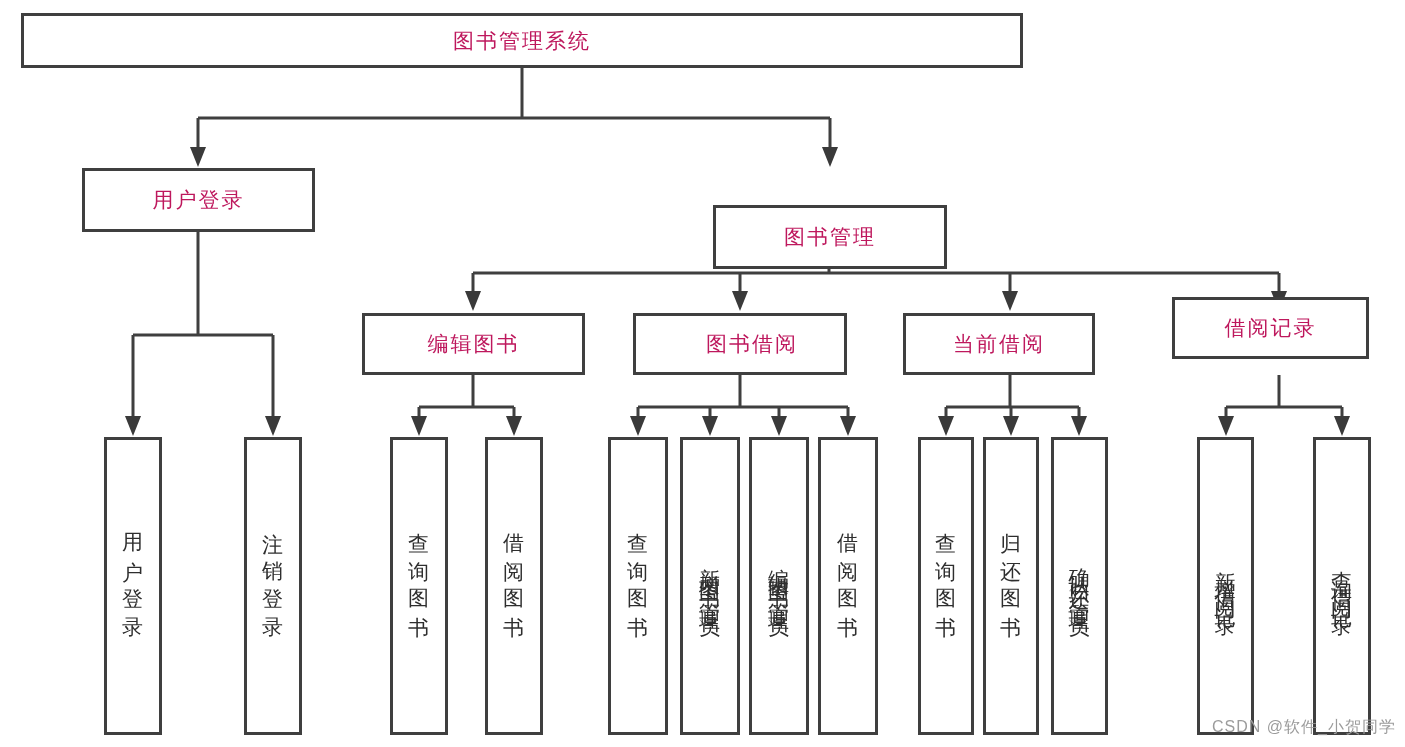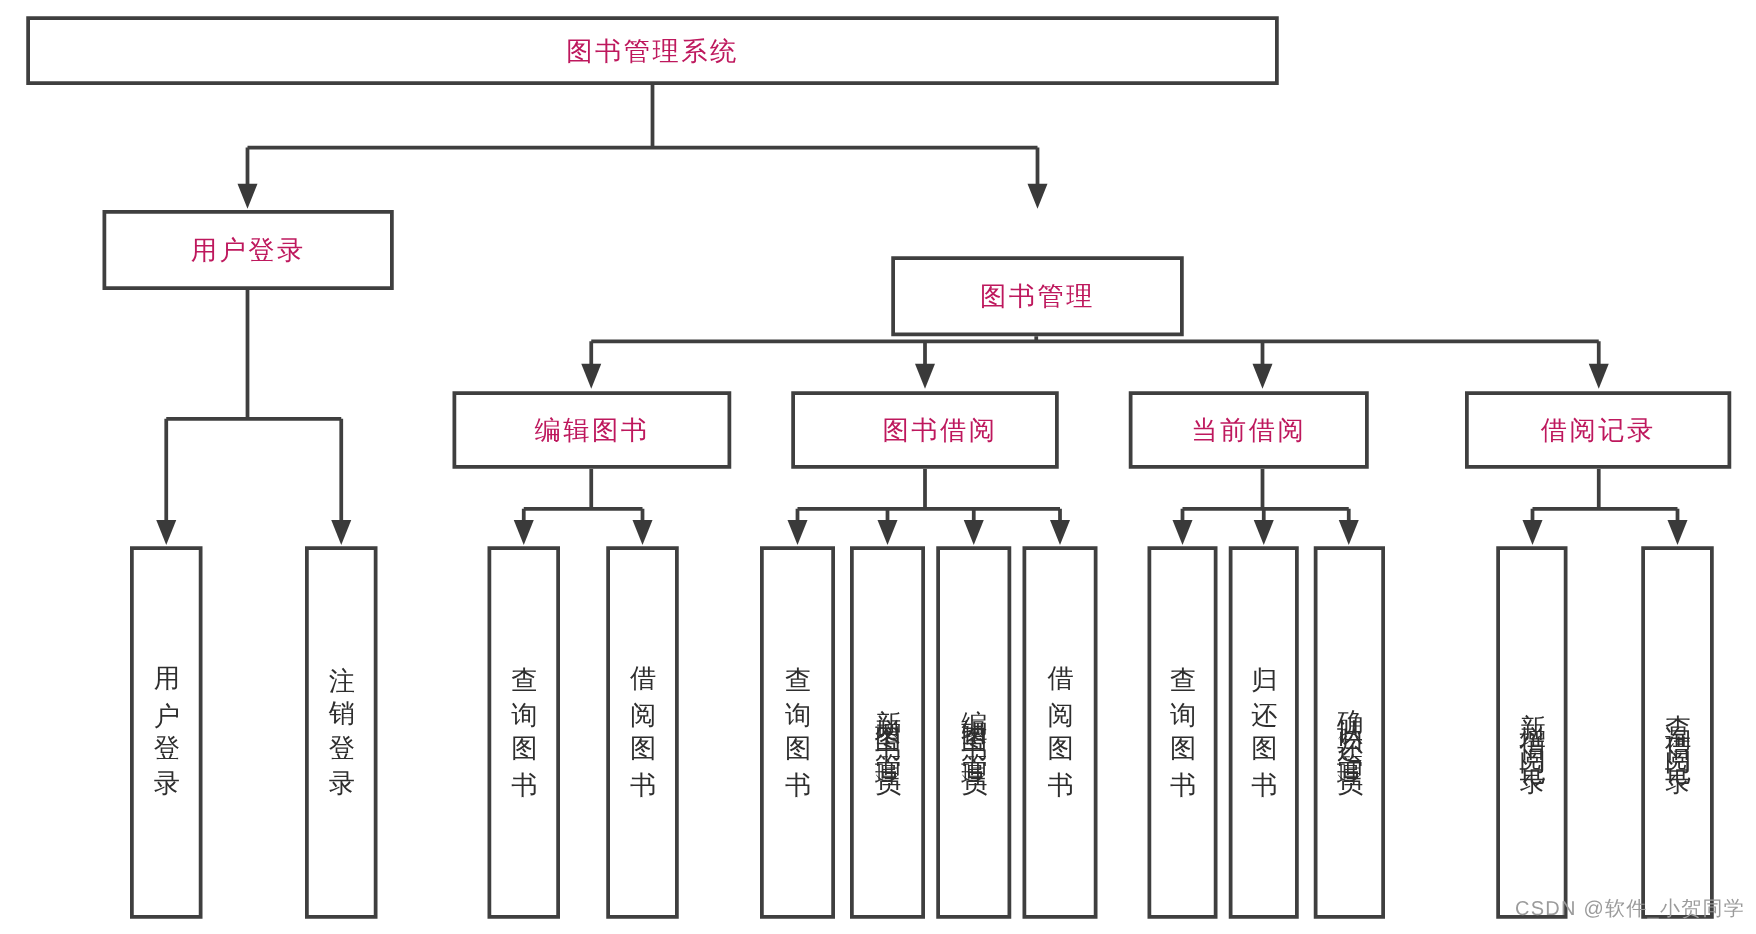--- a/index.html
+++ b/index.html
@@ -43,21 +43,21 @@
     letter-spacing: 2px;
     z-index: 1;
     white-space: nowrap;
   }
   .root  { left: 21px;   top: 13px;  width: 1002px; height: 55px; }
   .l2a   { left: 82px;   top: 168px; width: 233px;  height: 64px; }
   .l2b   { left: 713px;  top: 168px; width: 234px;  height: 64px; margin-top: 37px; }
   .l3a   { left: 362px;  top: 313px; width: 223px;  height: 62px; }
   .l3b   { left: 633px;  top: 313px; width: 214px;  height: 62px; padding-left: 24px; }
   .l3c   { left: 903px;  top: 313px; width: 192px;  height: 62px; }
-  .l3d   { left: 1172px; top: 313px; width: 213px;  height: 62px; }
+  .l3d   { left: 1172px; top: 297px; width: 197px;  height: 62px; }
   .leaf {
     position: absolute;
     top: 437px;
     height: 298px;
     box-sizing: border-box;
     background: #ffffff;
     border: 3px solid #3f3f3f;
     display: flex;
     align-items: center;
     justify-content: center;

